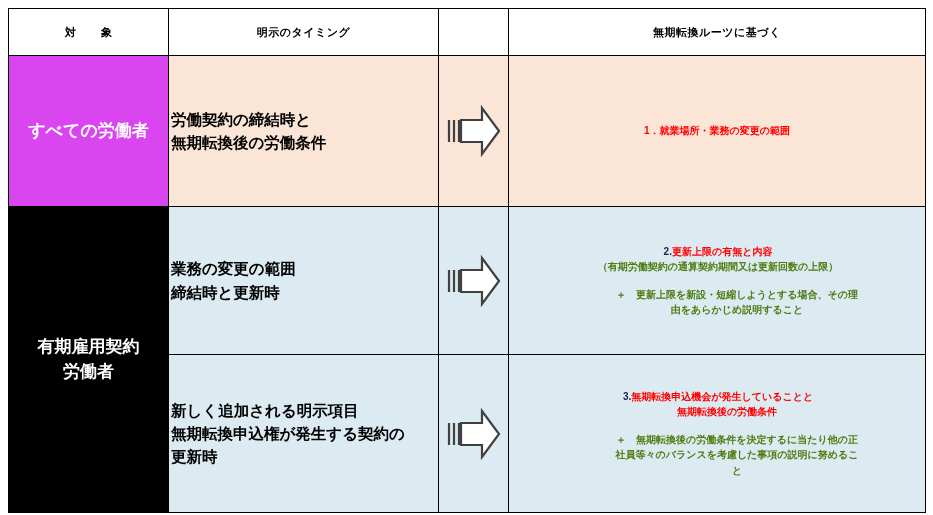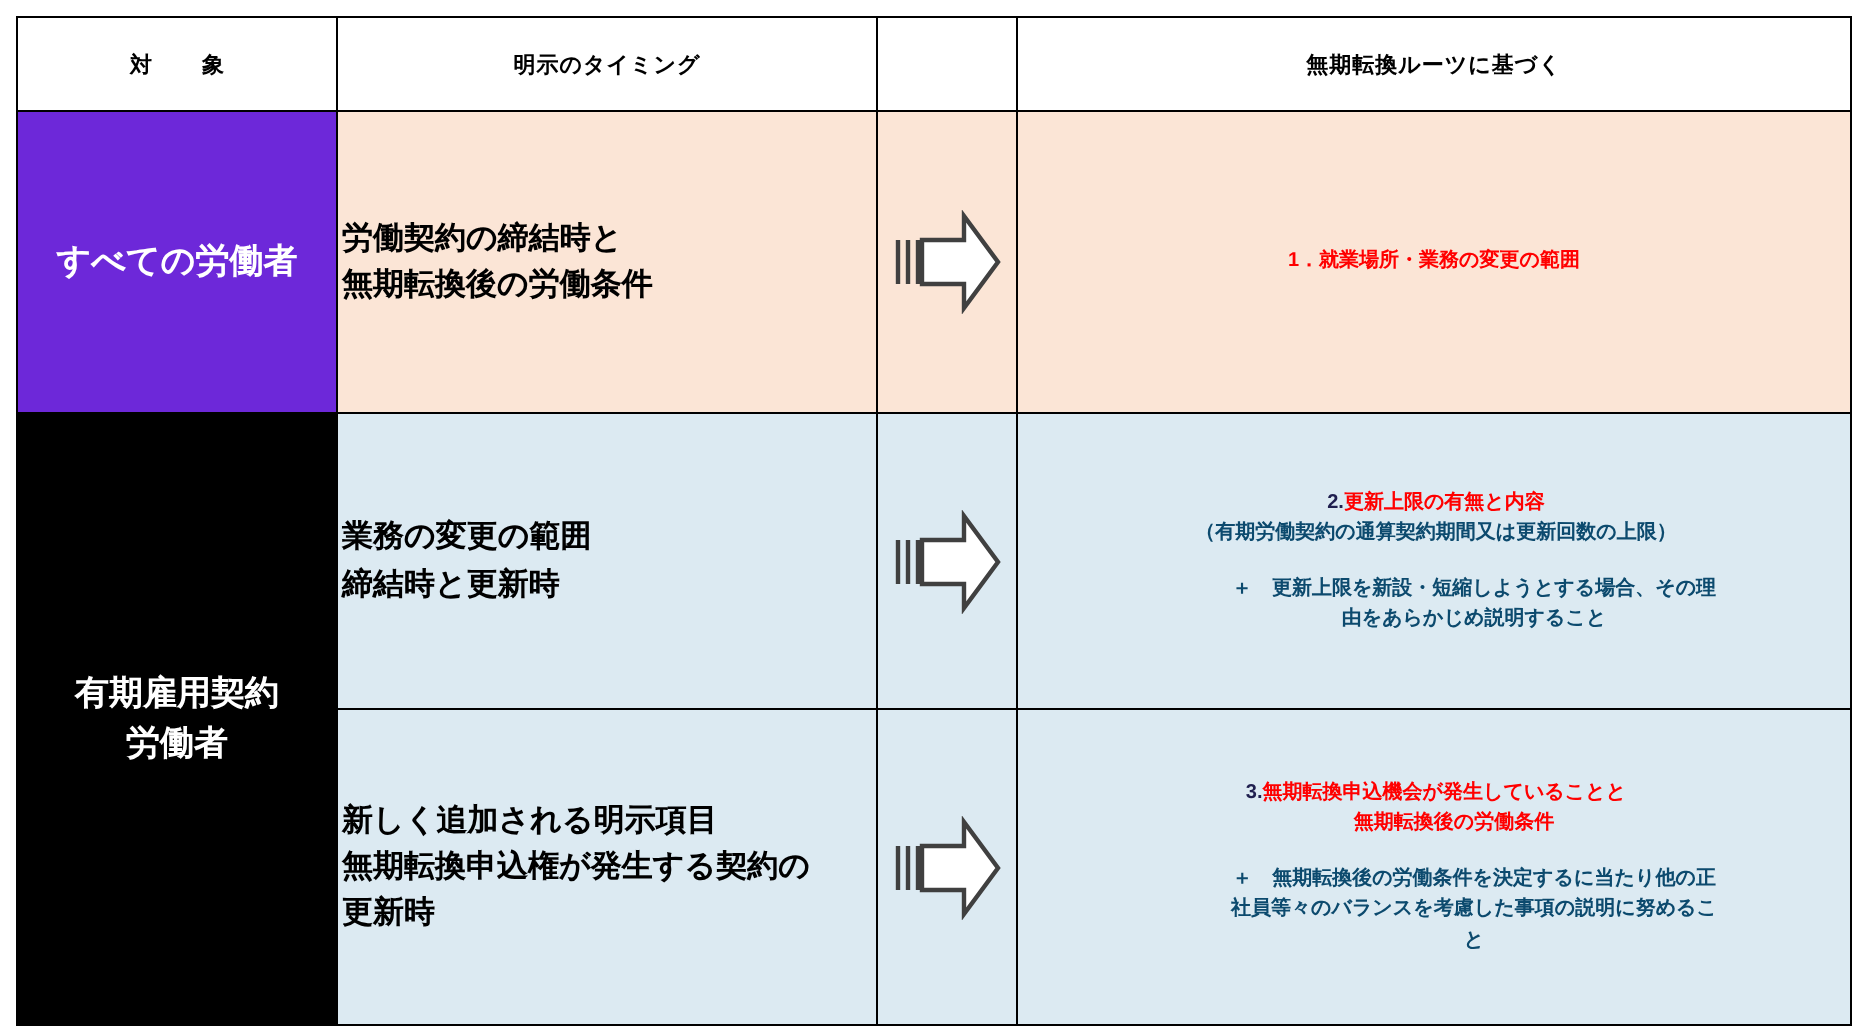--- a/index.html
+++ b/index.html
@@ -54,21 +54,21 @@
   .head-target { letter-spacing: 7px; padding-left: 7px; }
 
   
   td.target {
     text-align: center;
     color: #ffffff;
     font-weight: bold;
     font-size: 17px;
     line-height: 1.45;
   }
-  td.target.orange { background: #6d28d9; text-align: center; }
+  td.target.orange { background: #d946ef; text-align: center; }
   td.target.blue   { background: #000000; }
 
   
   td.timing {
     font-size: 15.5px;
     line-height: 1.5;
     color: #000000;
     font-weight: bold;
     padding: 6px 8px 6px 12px;
   }
@@ -89,21 +89,21 @@
   .bg-lblue { background: #DCEAF2; }
 
   
   tr.row1 td { height: 150px; }
   tr.row2 td { height: 147px; }
   tr.row3 td { height: 157px; }
 
   
   .num      { color: #1F1F4F; font-weight: bold; }
   .red      { color: #FF0000; font-weight: bold; }
-  .black    { color: #0c4a6e; font-weight: bold; }
+  .black    { color: #4d7c0f; font-weight: bold; }
   .indent1  { display: block; padding-left: 2px; }
   .indent2  { display: block; padding-left: 20px; }
   .gapline  { display: block; height: 12px; }
   .plusline { display: block; text-indent: 0; margin-left: 40px; }
   td.items.mid { vertical-align: middle; }
 
   
   .arrow-wrap {
     width: 56px;
     height: 52px;

